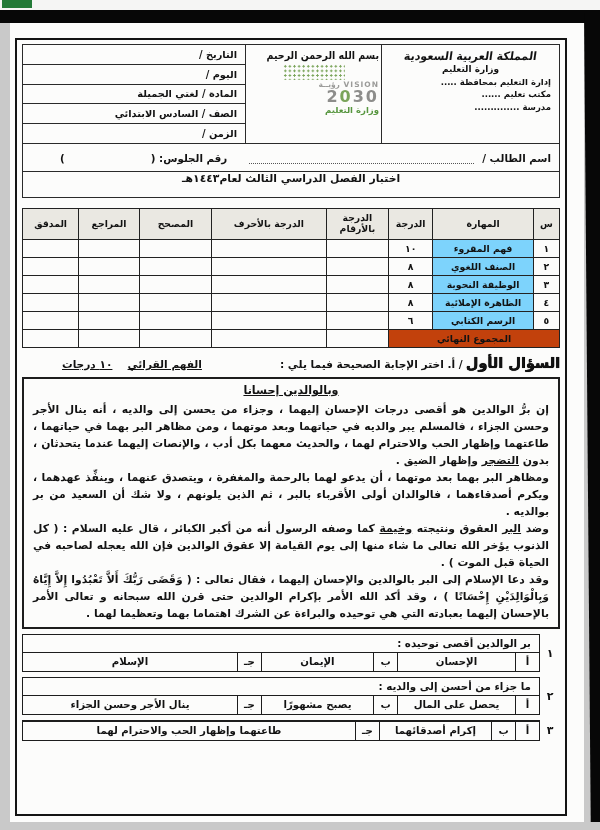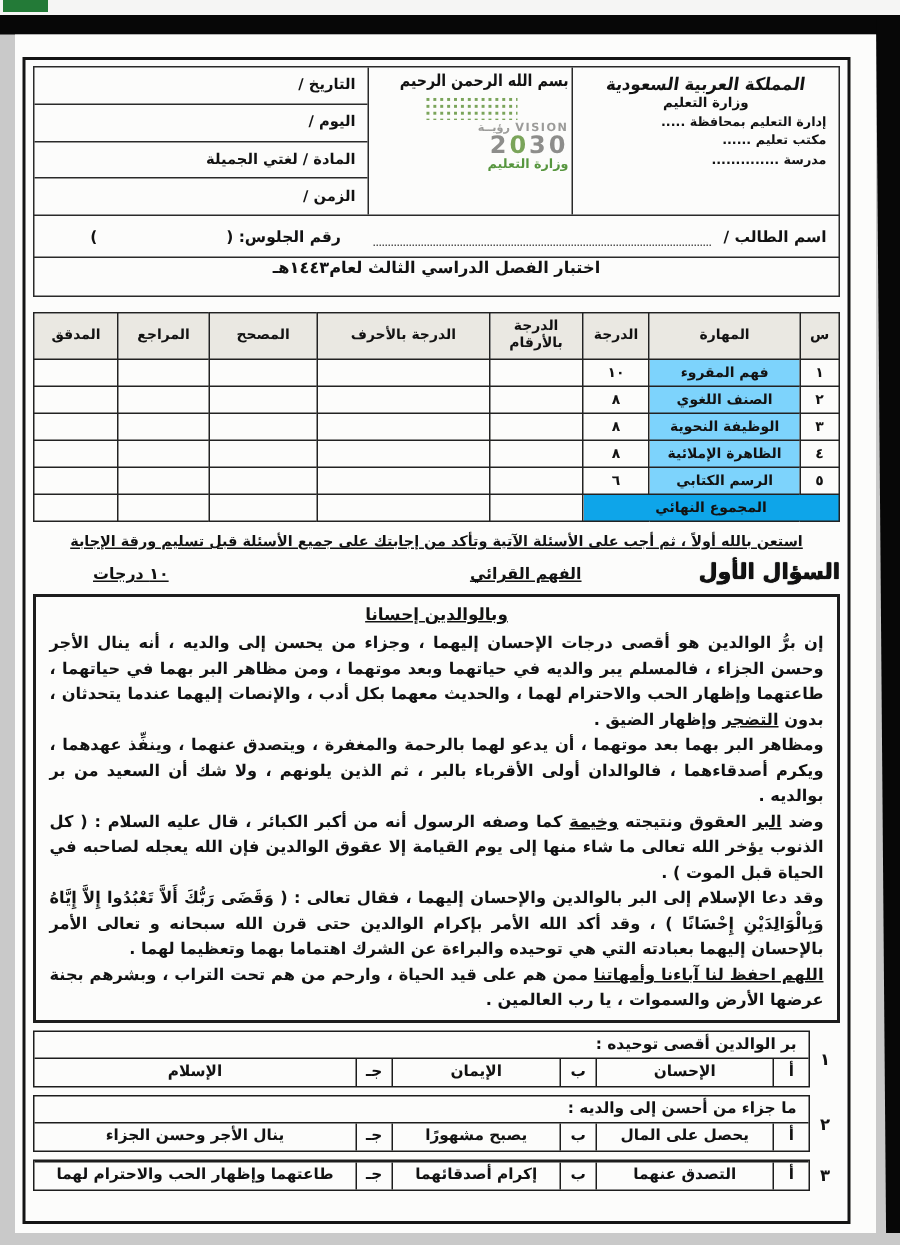--- a/index.html
+++ b/index.html
@@ -44,21 +44,21 @@
   .seat-label{margin-right:14px}
   .seat-close{margin-right:86px;margin-left:26px}
   .title-row{border:1px solid #2a2a2a;border-top:none;height:25px;display:flex;align-items:flex-start;
     justify-content:center;font-weight:bold;font-size:10.8px}
   
   .marks{border-collapse:collapse;width:100%;margin-top:10px;font-weight:bold;
     font-size:9.3px;text-align:center;table-layout:fixed}
   .marks th,.marks td{border:1px solid #222;padding:0;height:17px;overflow:hidden}
   .marks th{background:#eae8e2;font-size:9.3px;line-height:1.15;height:30px}
   .skill-cell{background:#7dd3fc}
-  .total-cell{background:#0ea5e9}
+  .total-cell{background:#c2410c}
   .c-no{width:26px}.c-skill{width:100px}.c-mark{width:44px}.c-num{width:62px}
   .c-let{width:114px}.c-cor{width:72px}.c-rev{width:60px}.c-aud{width:56px}
   
   .instruction{text-align:center;font-weight:bold;font-size:9.6px;text-decoration:underline;margin-top:8px}
   .qheader{display:flex;align-items:baseline;margin-top:7px;font-weight:bold;font-size:10.6px}
   .qtitle{font-size:14.5px;font-weight:bold;
     text-shadow:0 0 0.7px #000,0.4px 0 0 #000;letter-spacing:-0.5px}
   .qprompt{margin-right:3px}
   .qdomain{text-decoration:underline;margin-right:78px}
   .qmarks{text-decoration:underline;margin-right:auto;margin-left:40px}
@@ -105,20 +105,21 @@
         <div class="bismillah">بسم الله الرحمن الرحيم</div>
         <div class="vdots"></div>
         <div class="vtext">VISION رؤيــة</div>
         <div class="vyear"><span>2</span><span class="vpalm">0</span><span>30</span></div>
         <div class="vministry">وزارة التعليم</div>
       </div>
       <div class="h-fields">
         <div class="h-field">التاريخ /</div>
         <div class="h-field">اليوم /</div>
         <div class="h-field">المادة / لغتي الجميلة</div>
+        <div class="h-field">الصف / السادس الابتدائي</div>
         <div class="h-field">الزمن /</div>
       </div>
     </div>
 
     <div class="student-row">
       <span>اسم الطالب /</span>
       <span class="name-line"></span>
       <span class="seat-label">رقم الجلوس: (</span>
       <span class="seat-close">)</span>
     </div>
@@ -203,35 +204,34 @@
         <td colspan="3" class="total-cell">المجموع النهائي</td>
         <td></td>
             <td></td>
         <td></td>
             <td></td>
         <td></td>
       </tr>
     </tbody>
       </table>
 
-    <div class="instruction">استعن بالله أولاً ، ثم أجب على الأسئلة الآتية وتأكد من إجابتك على جميع الأسئلة قبل تسليم ورقة الإجابة</div>
 
     <div class="qheader">
       <span class="qtitle">السؤال الأول</span>
+      <span class="qprompt">/ أ. اختر الإجابة الصحيحة فيما يلي :</span>
       <span class="qdomain">الفهم القرائي</span>
       <span class="qmarks">١٠ درجات</span>
     </div>
 
     <div class="passage">
       <div class="passage-title">وبالوالدين إحسانا</div>
       <div><span>إن برُّ الوالدين هو أقصى درجات الإحسان إليهما ، وجزاء من يحسن إلى والديه ، أنه ينال الأجر وحسن الجزاء ، فالمسلم يبر والديه في حياتهما وبعد موتهما ، ومن مظاهر البر بهما في حياتهما ، طاعتهما وإظهار الحب والاحترام لهما ، والحديث معهما بكل أدب ، والإنصات إليهما عندما يتحدثان ، بدون </span><span class="u">التضجر</span><span> وإظهار الضيق .</span></div>
       <div>ومظاهر البر بهما بعد موتهما ، أن يدعو لهما بالرحمة والمغفرة ، ويتصدق عنهما ، وينفِّذ عهدهما ، ويكرم أصدقاءهما ، فالوالدان أولى الأقرباء بالبر ، ثم الذين يلونهم ، ولا شك أن السعيد من بر بوالديه .</div>
       <div><span>وضد </span><span class="u">البر</span><span> العقوق ونتيجته </span><span class="u">وخيمة</span><span> كما وصفه الرسول أنه من أكبر الكبائر ، قال عليه السلام : ( كل الذنوب يؤخر الله تعالى ما شاء منها إلى يوم القيامة إلا عقوق الوالدين فإن الله يعجله لصاحبه في الحياة قبل الموت ) .</span></div>
       <div>وقد دعا الإسلام إلى البر بالوالدين والإحسان إليهما ، فقال تعالى : ( وَقَضَى رَبُّكَ أَلاَّ تَعْبُدُوا إِلاَّ إِيَّاهُ وَبِالْوَالِدَيْنِ إِحْسَانًا ) ، وقد أكد الله الأمر بإكرام الوالدين حتى قرن الله سبحانه و تعالى الأمر بالإحسان إليهما بعبادته التي هي توحيده والبراءة عن الشرك اهتماما بهما وتعظيما لهما .</div>
-      <div><span class="u">اللهم احفظ لنا آباءنا وأمهاتنا</span><span> ممن هم على قيد الحياة ، وارحم من هم تحت التراب ، وبشرهم بجنة عرضها الأرض والسموات ، يا رب العالمين .</span></div>
     </div>
 
     <div class="question">
       <div class="qnum">١</div>
       <div class="qbox">
         <div class="qtext">بر الوالدين أقصى توحيده :</div>
         <div class="opts">
           <div class="optletter">أ</div>
           <div class="optval-a">الإحسان</div>
           <div class="optletter">ب</div>
@@ -255,21 +255,20 @@
           <div class="optval-c">ينال الأجر وحسن الجزاء</div>
         </div>
       </div>
     </div>
 
     <div class="question">
       <div class="qnum">٣</div>
       <div class="qbox">
         <div class="opts">
           <div class="optletter">أ</div>
-          <div class="optval-a">التصدق عنهما</div>
           <div class="optletter">ب</div>
           <div class="optval-b">إكرام أصدقائهما</div>
           <div class="optletter">جـ</div>
           <div class="optval-c">طاعتهما وإظهار الحب والاحترام لهما</div>
         </div>
       </div>
     </div>
 
   </div>
 </div>

